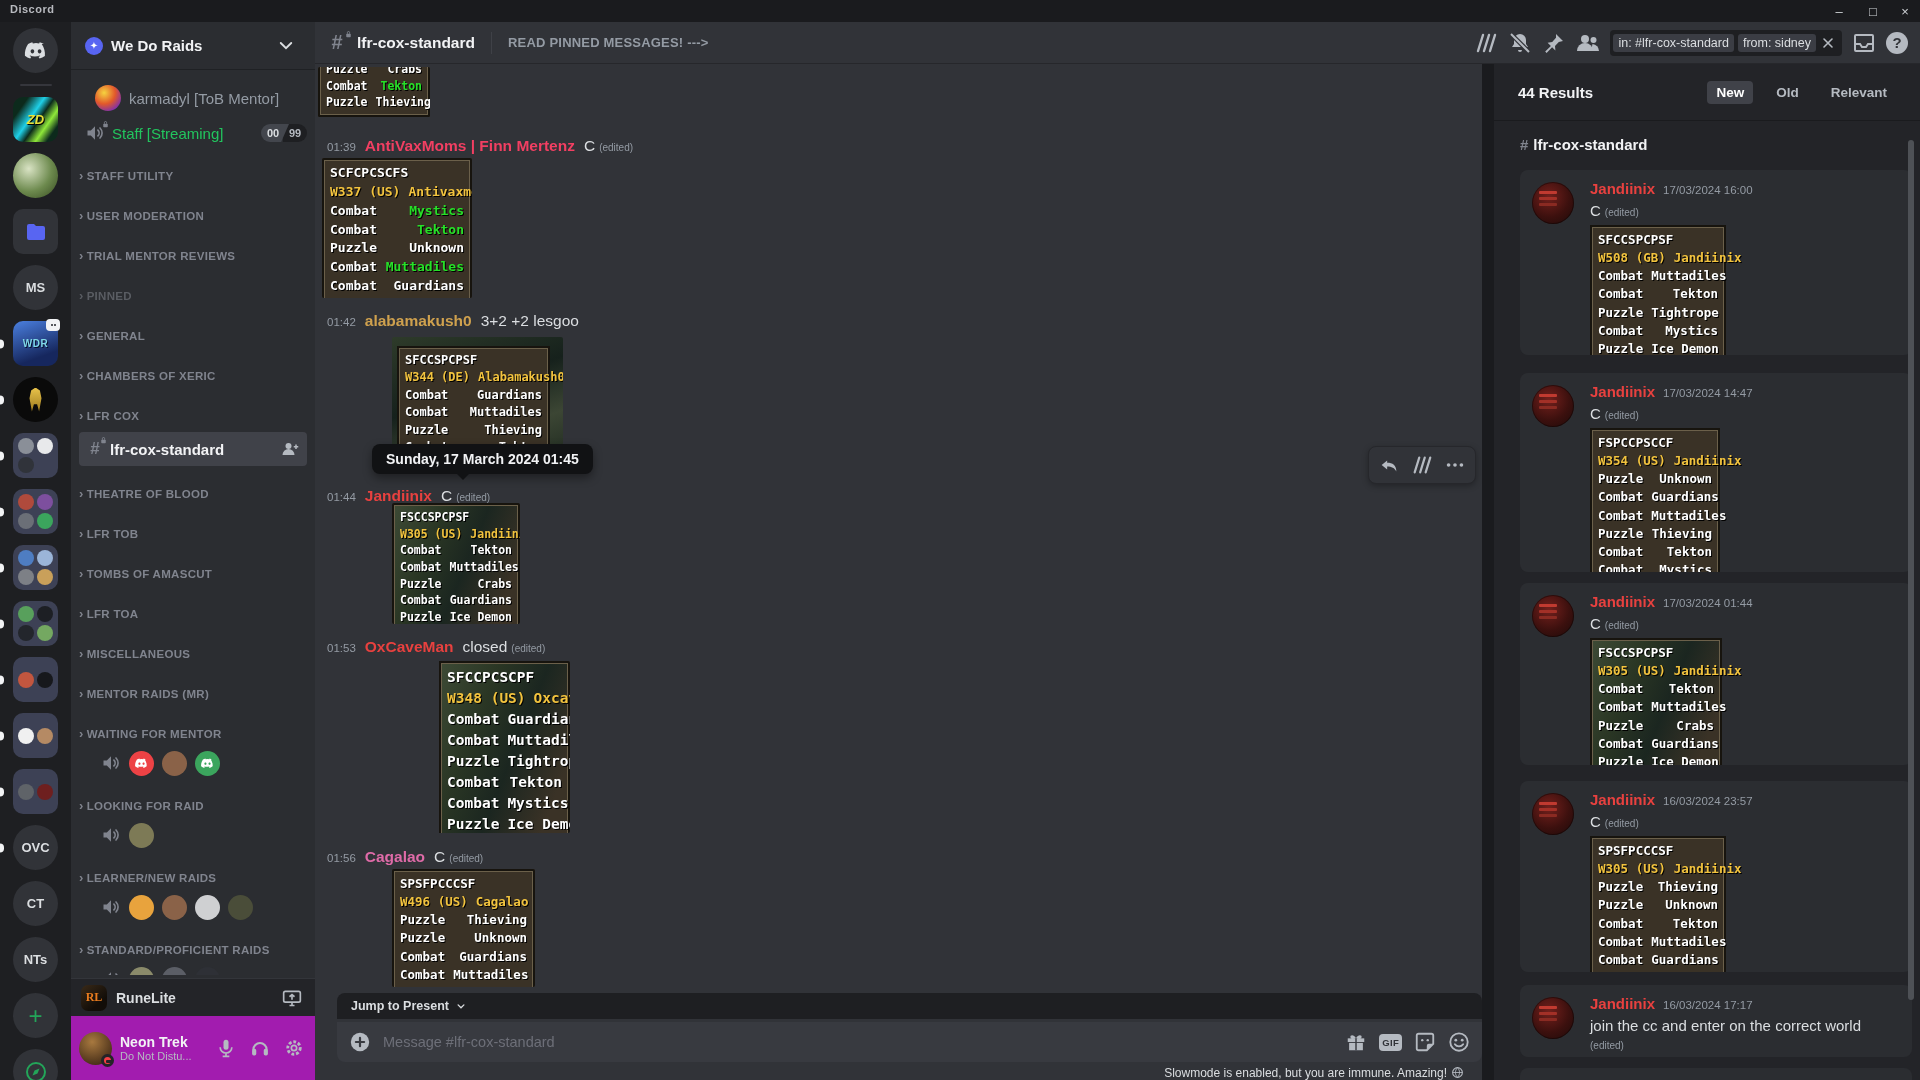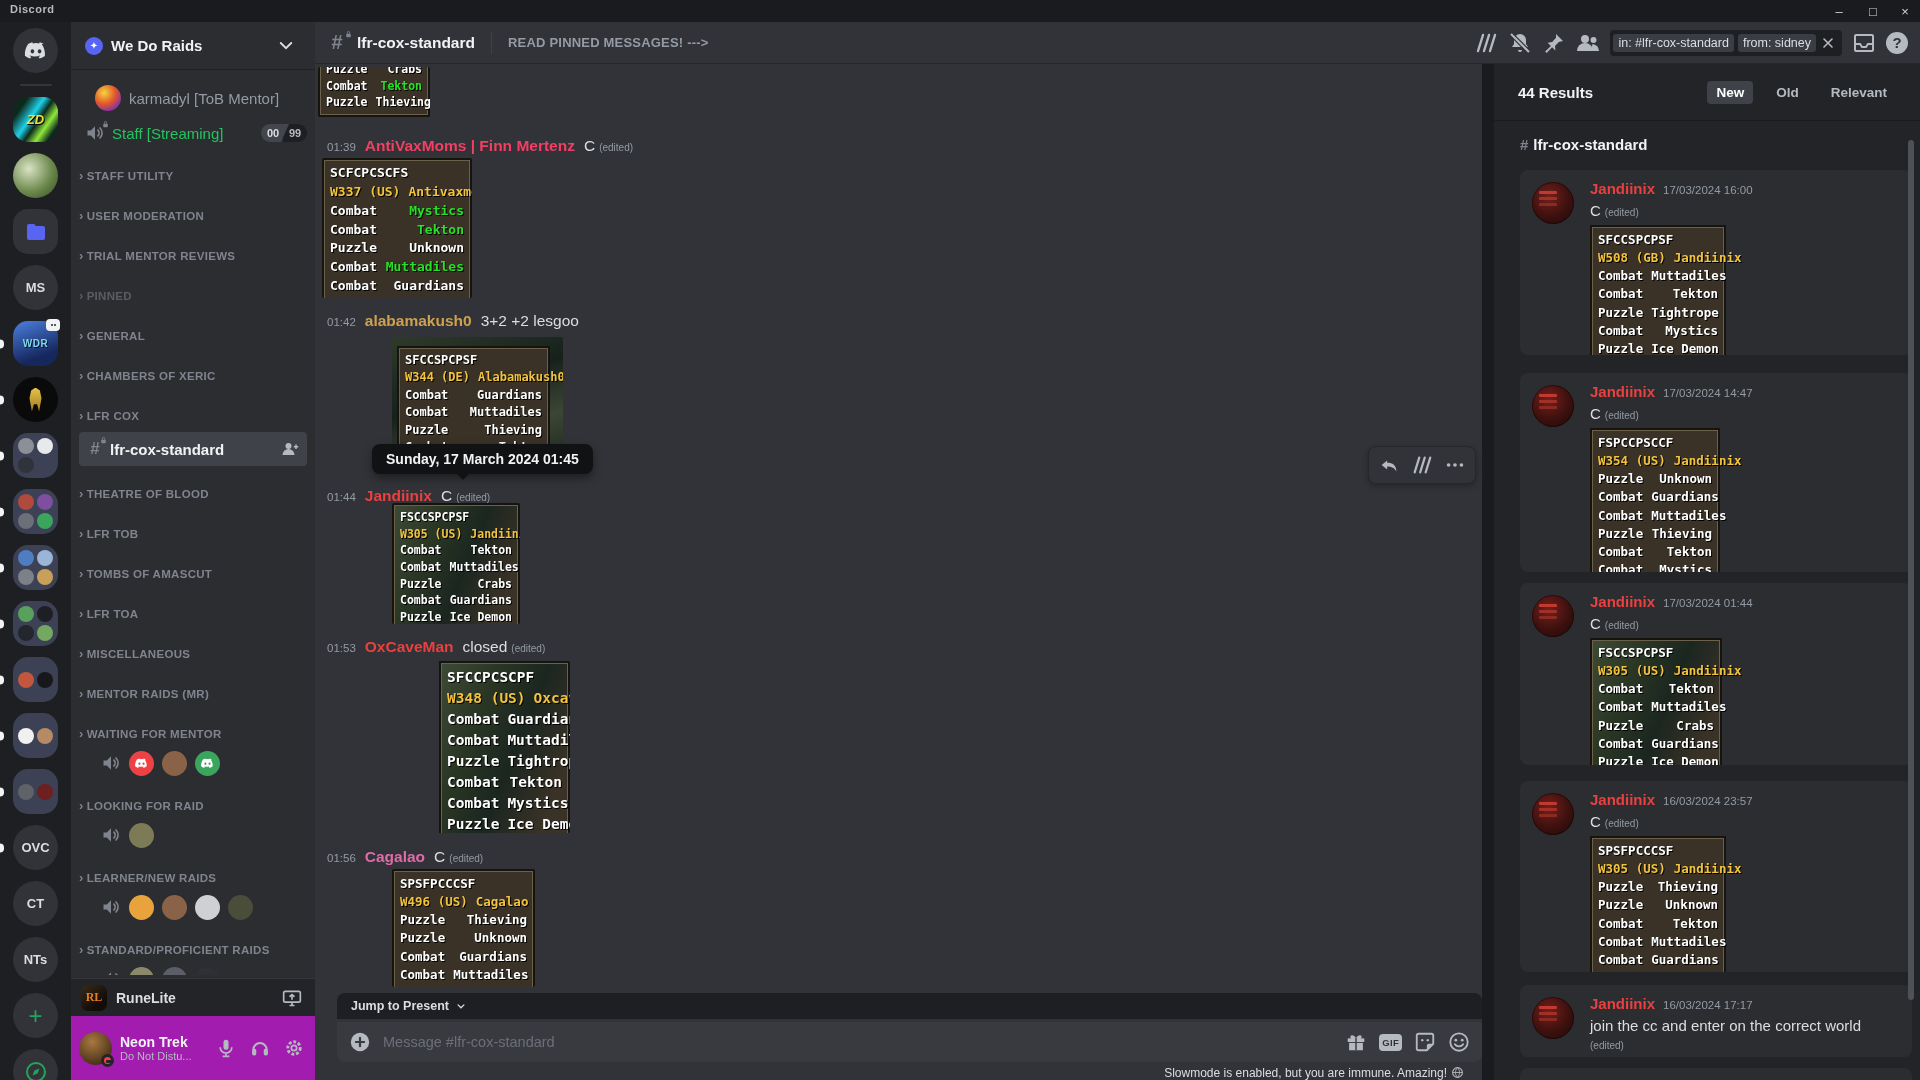--- a/index.html
+++ b/index.html
@@ -9,21 +9,21 @@
   #app { position:relative; width:1720px; height:1080px; }
 
   
   #titlebar { left:0; top:0; width:1920px; height:22px; background:#1a1b1e; z-index:50; }
   #app-name { left:10px; top:3px; font-size:11px; font-weight:bold; color:#b8babf; letter-spacing:.5px; }
   .winctl { top:0; width:30px; height:22px; color:#cfd2d6; font-size:13px; display:flex; align-items:center; justify-content:center; }
 
   
   #rail { left:0; top:22px; width:71px; height:1058px; background:#1e1f22; display:flex; flex-direction:column; align-items:center; padding-top:6px; gap:11px; overflow:hidden; }
   .rail-item { position:relative; width:45px; height:45px; flex:0 0 45px; border-radius:50%; background:#313338; color:#dbdee1; display:flex; align-items:center; justify-content:center; font-size:13px; font-weight:bold; }
-  .rail-item.sq { border-radius:15px; }
+  .rail-item.sq { border-radius:10px; }
   .rail-divider { width:32px; height:2px; flex:0 0 2px; background:#35363c; border-radius:1px; }
   .rail-pip { position:absolute; left:-13px; top:50%; transform:translateY(-50%); width:4px; height:9px; background:#f2f3f5; border-radius:0 4px 4px 0; }
   .rail-minis { display:grid; grid-template-columns:16px 16px; gap:3px; }
   .rail-mini { width:16px; height:16px; border-radius:50%; }
   .wdr-badge { position:absolute; right:-2px; top:-2px; width:14px; height:12px; background:#f2f3f5; border-radius:4px; display:flex; align-items:center; justify-content:center; gap:1px; }
   .wdr-badge i { width:2px; height:2px; border-radius:50%; background:#23262b; }
   .helmet { width:20px; height:24px; background:linear-gradient(#e8c24a,#9c7a1e); clip-path:polygon(50% 0,72% 12%,80% 45%,68% 100%,58% 70%,42% 70%,32% 100%,20% 45%,28% 12%); }
 
   
   #sidebar { left:71px; top:22px; width:244px; height:1058px; background:#2b2d31; overflow:hidden; }

